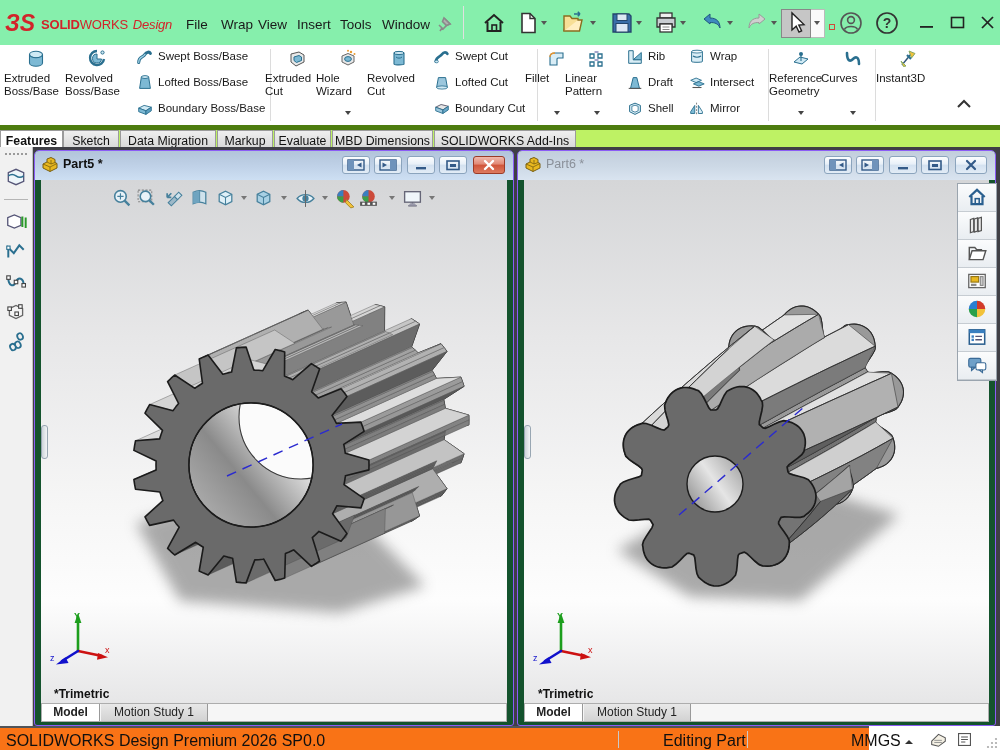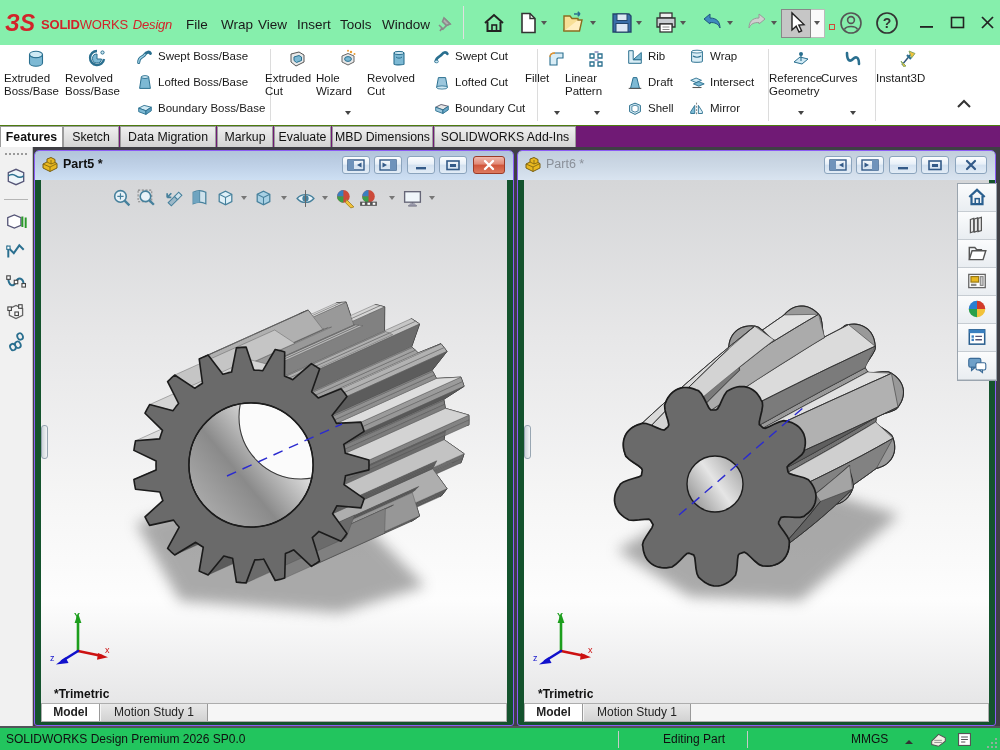--- a/index.html
+++ b/index.html
@@ -8,37 +8,37 @@
 
 #titlebar{position:absolute;left:0;top:0;width:1000px;height:45px;background:#86efac}
 .menu{position:absolute;top:17px;font-size:13.5px;color:#1a1a1a}
 
 #ribbon{position:absolute;left:0;top:45px;width:1000px;height:80px;background:#fff}
 .rsep{position:absolute;top:4px;width:1px;height:72px;background:#dcdcdc}
 .bigbtn{position:absolute;font-size:11.5px;line-height:12.5px;color:#1a1a1a}
 .colitem{position:absolute;font-size:11.5px;color:#1a1a1a;white-space:nowrap}
 .caret{position:absolute;width:0;height:0;border-left:3.5px solid transparent;border-right:3.5px solid transparent;border-top:4px solid #444}
 
-#tabstrip{position:absolute;left:0;top:125px;width:1000px;height:22px;background:#701a75;border-top:1px solid #4d7c0f}
+#tabstrip{position:absolute;left:0;top:125px;width:1000px;height:22px;background:#bef264;border-top:5px solid #4d7c0f}
 .tab{position:absolute;top:0;height:22px;background:linear-gradient(#efefef,#d2d2d2);border:1px solid #9b9b9b;border-bottom:none;font-size:12.3px;color:#111;text-align:center;line-height:21px}
 .tab.active{background:#fff;font-weight:bold;border-bottom:1px solid #fff}
 
 #mdi{position:absolute;left:0;top:147px;width:1000px;height:579px;background:#3f3f45}
 #lefttools{position:absolute;left:0;top:0;width:33px;height:580px;background:#f1f1f1;border-right:1px solid #c2c2c2}
 .win{position:absolute;top:3px;height:576px;background:#14532d;border:1px solid #8b5cf6;border-radius:5px 5px 3px 3px}
 .wtitle{position:absolute;left:0px;top:0px;right:0px;height:29px;border-radius:4px 4px 0 0}
 .wt-active{background:linear-gradient(180deg,#b2c4da,#c0d2e8 55%,#cddff3)}
 .wt-inactive{background:linear-gradient(180deg,#c2cedc,#cdd9e6 55%,#d9e4f0)}
 .wbtn{position:absolute;top:5px;width:28px;height:18px;border:1px solid #8ba4bd;border-radius:3px;background:linear-gradient(#fcfdfe,#e8f0f8 45%,#d3e1f0 50%,#e2ecf6)}
 .viewport{position:absolute;left:6px;top:29px;right:6px;background:linear-gradient(180deg,#d5d6d8 0%,#e7e7e8 30%,#f6f6f6 62%,#fdfdfd 80%,#e6e6e7 100%)}
 .vptabs{position:absolute;left:6px;bottom:3px;right:6px;height:19px;background:#f6f6f6;border:1px solid #adadad}
 .vtab{position:absolute;top:0px;height:17px;font-size:12px;line-height:17px;text-align:center;color:#222}
 .trimetric{position:absolute;font-size:12px;font-weight:bold;color:#101010}
 
-#status{position:absolute;left:0;top:726px;width:1000px;height:24px;background:#22c55e;border-top:2px solid #515459;font-size:12px;color:#101010}
+#status{position:absolute;left:0;top:726px;width:869px;height:24px;background:#f97316;border-top:2px solid #515459;font-size:16px;color:#101010}
 .ssep{position:absolute;top:3px;width:1px;height:17px;background:#c9c9c9}
 
 #taskpane{position:absolute;left:957px;top:36px;width:40px;height:198px;background:#eef0f2;border:1px solid #9aa4ae}
 .tpbtn{position:absolute;left:0;width:38px;height:28px;border-bottom:1px solid #c6ccd2;background:linear-gradient(#fbfcfd,#e9edf1)}
 </style></head>
 <body>
 <div id="app">
 
 <div id="titlebar">
   <div class="abs" style="left:5px;top:14px;width:175px;height:26px">

